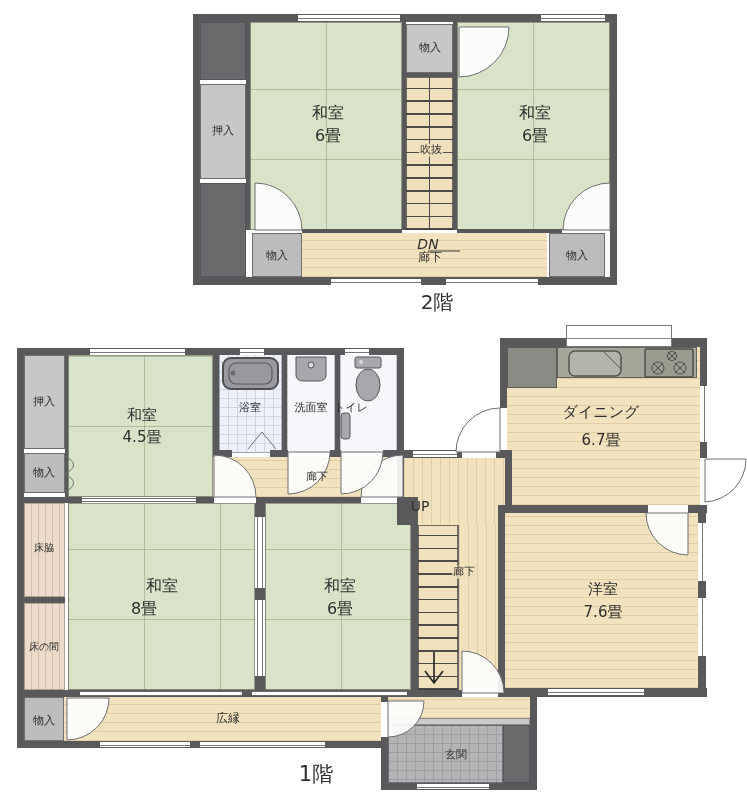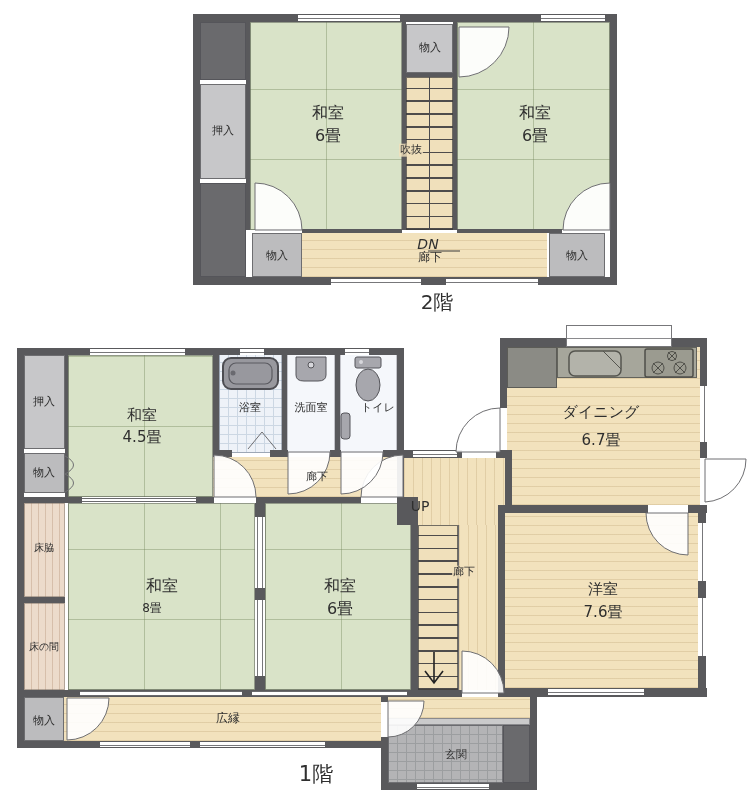--- a/index.html
+++ b/index.html
@@ -78,21 +78,21 @@
   <div class="win-h" style="left:541px;top:15px;width:64px;height:6px;"></div>
   <div class="win-h" style="left:331px;top:279px;width:90px;height:6px;"></div>
   <div class="win-h" style="left:446px;top:279px;width:92px;height:6px;"></div>
 
   <div class="lbl" style="left:223px;top:131px;font-size:11px;">押入</div>
   <div class="lbl" style="left:430px;top:48px;font-size:11px;">物入</div>
   <div class="lbl" style="left:328px;top:113px;font-size:16px;">和室</div>
   <div class="lbl" style="left:328px;top:136px;font-size:16px;">6畳</div>
   <div class="lbl" style="left:535px;top:113px;font-size:16px;">和室</div>
   <div class="lbl" style="left:535px;top:136px;font-size:16px;">6畳</div>
-  <div class="lbl" style="left:411px;top:150px;font-size:11px;background:rgba(240,224,187,.8);padding:0 1px;">吹抜</div>
+  <div class="lbl" style="left:431px;top:150px;font-size:11px;background:rgba(240,224,187,.8);padding:0 1px;">吹抜</div>
   <div class="lbl" style="left:428px;top:244px;font-size:14px;font-style:italic;">DN</div>
   <div class="lbl" style="left:430px;top:258px;font-size:12px;">廊下</div>
   <div class="lbl" style="left:277px;top:256px;font-size:11px;">物入</div>
   <div class="lbl" style="left:577px;top:256px;font-size:11px;">物入</div>
   <div class="lbl" style="left:437px;top:302px;font-size:20px;">2階</div>
 
   <div class="room tatami" style="left:68px;top:355px;width:145px;height:142px;"></div>
   <div class="room tatami" style="left:68px;top:503px;width:187px;height:187px;"></div>
   <div class="room tatami" style="left:265px;top:503px;width:146px;height:187px;"></div>
   <div class="room closet-l" style="left:24px;top:355px;width:41px;height:94px;"></div>
@@ -236,26 +236,26 @@
       <path d="M668,352 L676,360 M676,352 L668,360" fill="none"></path>
     </g>
   </svg>
 
   <div class="lbl" style="left:44px;top:402px;font-size:11px;">押入</div>
   <div class="lbl" style="left:44px;top:473px;font-size:11px;">物入</div>
   <div class="lbl" style="left:142px;top:416px;font-size:15px;">和室</div>
   <div class="lbl" style="left:142px;top:438px;font-size:15px;">4.5畳</div>
   <div class="lbl" style="left:250px;top:408px;font-size:11px;">浴室</div>
   <div class="lbl" style="left:311px;top:408px;font-size:11px;">洗面室</div>
-  <div class="lbl" style="left:378px;top:408px;font-size:11px;">トイレ</div>
+  <div class="lbl" style="left:351px;top:408px;font-size:11px;">トイレ</div>
   <div class="lbl" style="left:317px;top:477px;font-size:11px;">廊下</div>
   <div class="lbl" style="left:44px;top:548px;font-size:10px;">床脇</div>
   <div class="lbl" style="left:44px;top:647px;font-size:10px;">床の間</div>
   <div class="lbl" style="left:162px;top:586px;font-size:16px;">和室</div>
-  <div class="lbl" style="left:152px;top:609px;font-size:12px;">8畳</div>
+  <div class="lbl" style="left:144px;top:609px;font-size:16px;">8畳</div>
   <div class="lbl" style="left:340px;top:586px;font-size:16px;">和室</div>
   <div class="lbl" style="left:340px;top:609px;font-size:16px;">6畳</div>
   <div class="lbl" style="left:420px;top:506px;font-size:14px;">UP</div>
   <div class="lbl" style="left:464px;top:572px;font-size:11px;background:rgba(240,224,187,.8);padding:0 1px;">廊下</div>
   <div class="lbl" style="left:601px;top:413px;font-size:15px;">ダイニング</div>
   <div class="lbl" style="left:601px;top:441px;font-size:15px;">6.7畳</div>
   <div class="lbl" style="left:603px;top:590px;font-size:15px;">洋室</div>
   <div class="lbl" style="left:603px;top:613px;font-size:15px;">7.6畳</div>
   <div class="lbl" style="left:44px;top:721px;font-size:11px;">物入</div>
   <div class="lbl" style="left:228px;top:719px;font-size:12px;">広縁</div>

